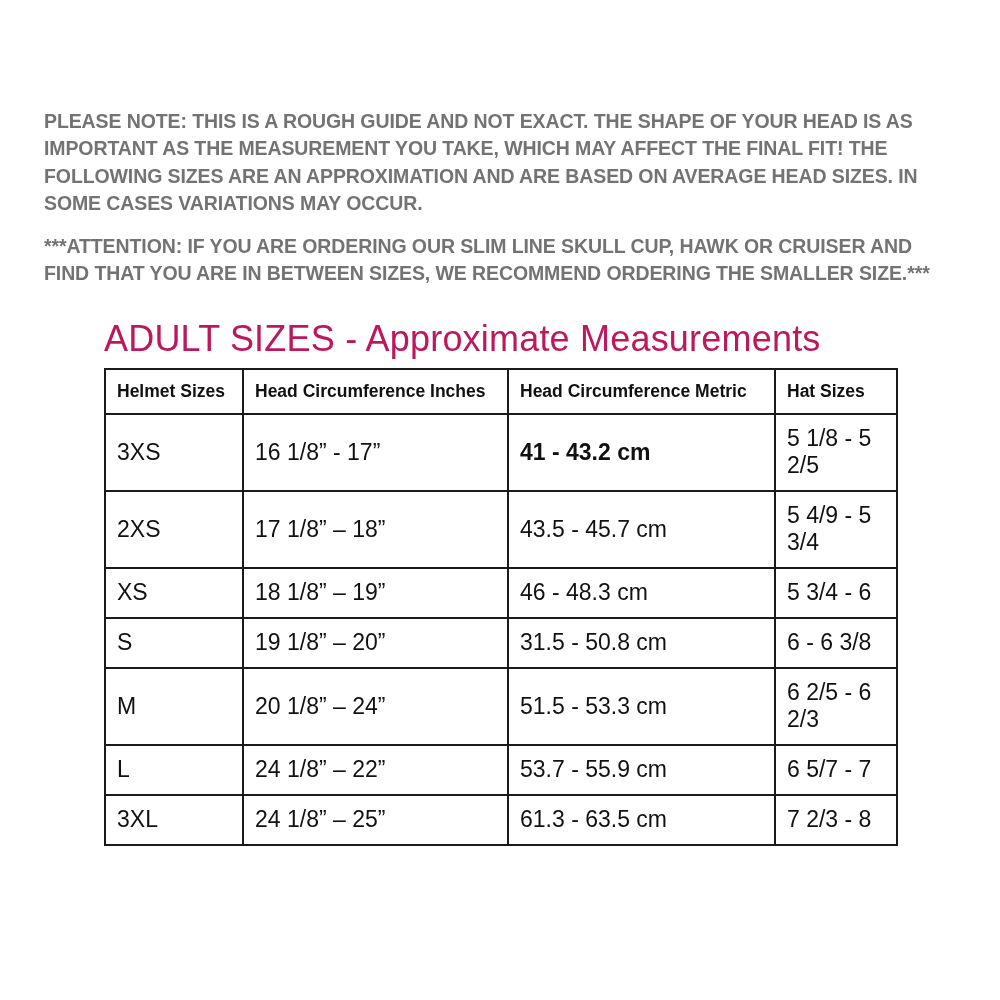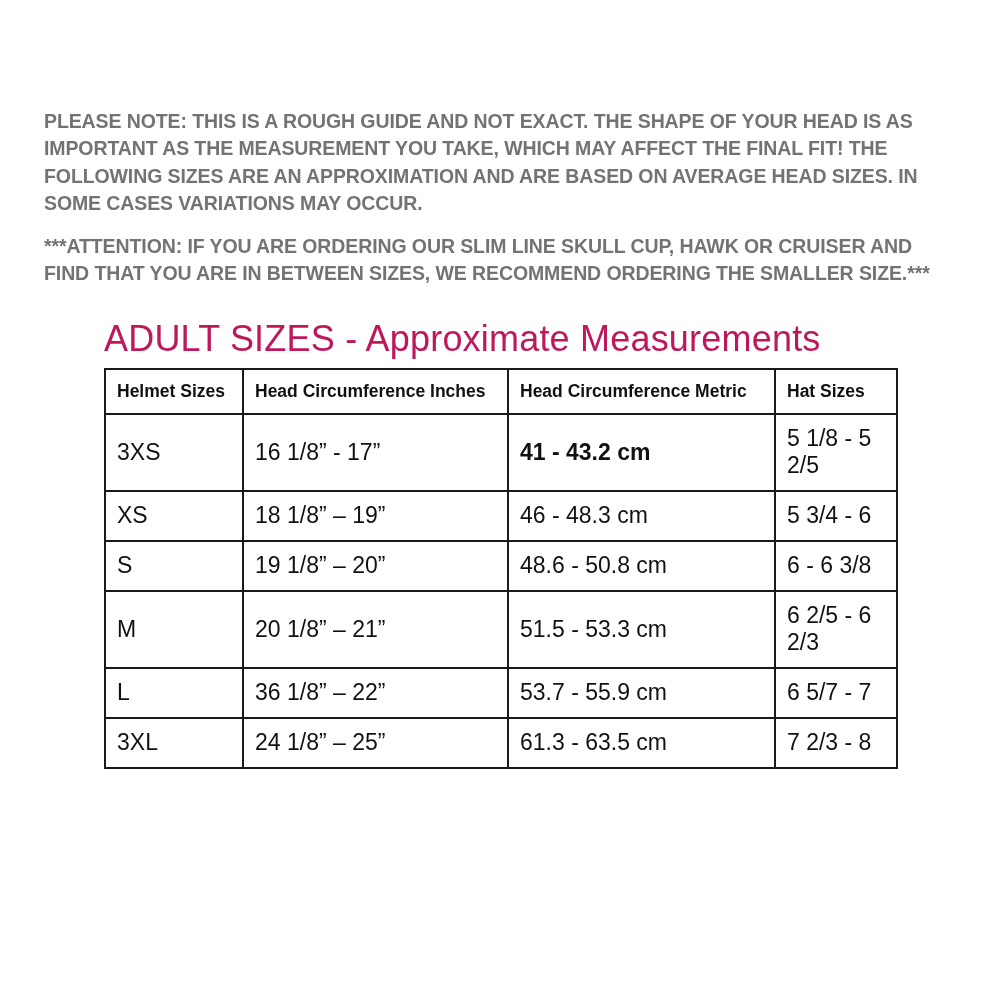--- a/index.html
+++ b/index.html
@@ -115,40 +115,46 @@
         </tr>
       </thead>
       <tbody>
         <tr>
           <td>3XS</td>
           <td>16 1/8” - 17”</td>
           <td class="strong">41 - 43.2 cm</td>
           <td>5 1/8 - 5 2/5</td>
         </tr>
         <tr>
+          <td>2XS</td>
+          <td>17 1/8” – 18”</td>
+          <td>43.5 - 45.7 cm</td>
+          <td>5 4/9 - 5 3/4</td>
+        </tr>
+        <tr>
           <td>XS</td>
           <td>18 1/8” – 19”</td>
           <td>46 - 48.3 cm</td>
           <td>5 3/4 - 6</td>
         </tr>
         <tr>
           <td>S</td>
           <td>19 1/8” – 20”</td>
-          <td>48.6 - 50.8 cm</td>
+          <td>31.5 - 50.8 cm</td>
           <td>6 - 6 3/8</td>
         </tr>
         <tr>
           <td>M</td>
-          <td>20 1/8” – 21”</td>
+          <td>20 1/8” – 24”</td>
           <td>51.5 - 53.3 cm</td>
           <td>6 2/5 - 6 2/3</td>
         </tr>
         <tr>
           <td>L</td>
-          <td>36 1/8” – 22”</td>
+          <td>24 1/8” – 22”</td>
           <td>53.7 - 55.9 cm</td>
           <td>6 5/7 - 7</td>
         </tr>
         <tr>
           <td>3XL</td>
           <td>24 1/8” – 25”</td>
           <td>61.3 - 63.5 cm</td>
           <td>7 2/3 - 8</td>
         </tr>
       </tbody>

